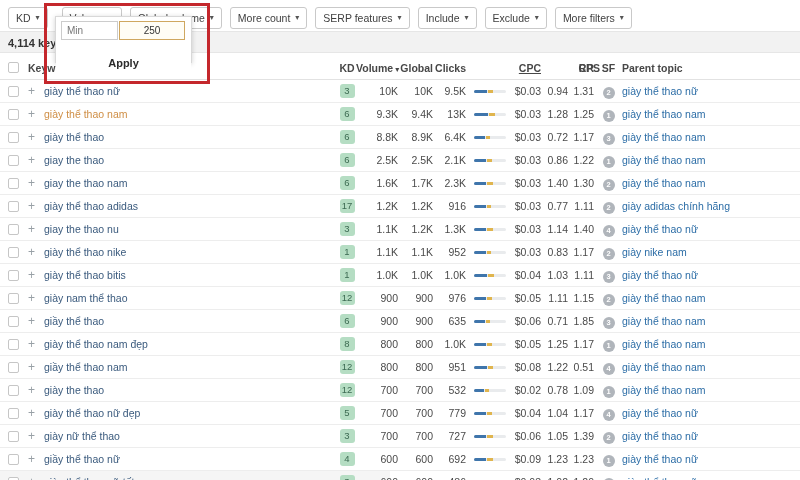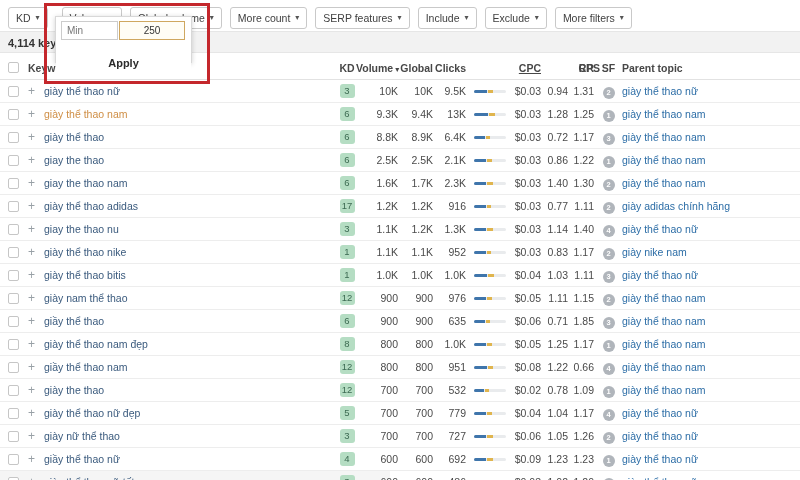--- a/index.html
+++ b/index.html
@@ -367,21 +367,21 @@
     <span class="cell c-kd"><span class="kd-badge">12</span></span>
     <span class="cell c-vol">800</span>
     <span class="cell c-glob">800</span>
     <span class="cell c-clicks">951</span>
     <span class="c-bar cell">
       <span class="bar-blue" style="width: 13px;"></span>
       <span class="bar-yellow" style="left: 14px; width: 5px;"></span>
     </span>
     <span class="cell c-cpc">$0.08</span>
     <span class="cell c-cps">1.22</span>
-    <span class="cell c-rr">0.66</span>
+    <span class="cell c-rr">0.51</span>
     <span class="cell c-sf"><span class="sf-badge">4</span></span>
     <span class="cell c-parent">giày thể thao nam</span>
   </div>
       <div class="trow">
 
     <span class="checkbox"></span>
     <span class="plus-icon">+</span>
     <span class="cell c-keyword">giày the thao</span>
     <span class="cell c-kd"><span class="kd-badge">12</span></span>
     <span class="cell c-vol">700</span>
@@ -424,21 +424,21 @@
     <span class="cell c-kd"><span class="kd-badge">3</span></span>
     <span class="cell c-vol">700</span>
     <span class="cell c-glob">700</span>
     <span class="cell c-clicks">727</span>
     <span class="c-bar cell">
       <span class="bar-blue" style="width: 12px;"></span>
       <span class="bar-yellow" style="left: 13px; width: 6px;"></span>
     </span>
     <span class="cell c-cpc">$0.06</span>
     <span class="cell c-cps">1.05</span>
-    <span class="cell c-rr">1.26</span>
+    <span class="cell c-rr">1.39</span>
     <span class="cell c-sf"><span class="sf-badge">2</span></span>
     <span class="cell c-parent">giày thể thao nữ</span>
   </div>
       <div class="trow">
 
     <span class="checkbox"></span>
     <span class="plus-icon">+</span>
     <span class="cell c-keyword">giầy thể thao nữ</span>
     <span class="cell c-kd"><span class="kd-badge">4</span></span>
     <span class="cell c-vol">600</span>

